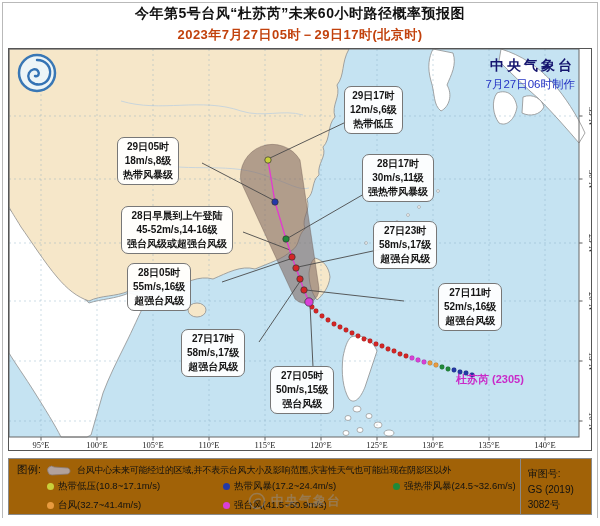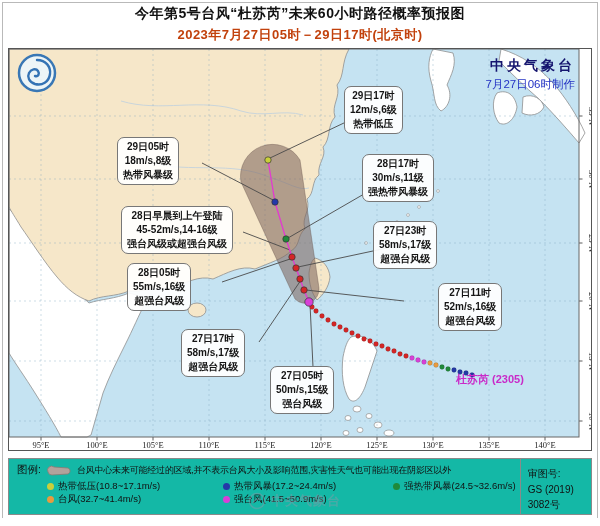--- a/index.html
+++ b/index.html
@@ -25,26 +25,26 @@
             border-radius:7px;padding:2px 5px 3px;font-size:10px;font-weight:bold;
             text-align:center;line-height:1.38;color:#151515;white-space:nowrap;z-index:5;}
   #agency{position:absolute;right:16px;top:8px;text-align:right;z-index:6;}
   #agency-name{font-size:14px;font-weight:bold;color:#14146e;letter-spacing:3px;}
   #agency-issued{font-size:11.5px;font-weight:normal;color:#2433c4;margin-top:2px;margin-left:12px;}
   #storm-label{position:absolute;left:447px;top:323px;font-size:11px;font-weight:bold;
                color:#c92bc9;z-index:4;white-space:nowrap;}
   #cma-logo{position:absolute;left:8px;top:4px;z-index:6;opacity:.95;}
   
   #legend{position:absolute;left:8px;top:458px;width:584px;height:57px;border:1px solid #8a8a8a;
-          background:#14b8a6;box-sizing:border-box;display:flex;}
+          background:#a16207;box-sizing:border-box;display:flex;}
   #legend-left{flex:1;padding:4px 4px 2px 8px;border-right:1px solid #8a8a8a;box-sizing:border-box;}
   #legend-row1{display:flex;align-items:center;gap:5px;white-space:nowrap;}
   #legend-label{font-size:10.5px;color:#111;}
   #legend-note{font-size:9px;color:#111;letter-spacing:-.2px;}
-  #legend-items{display:grid;grid-template-columns:176px 170px 1fr;row-gap:0;
+  #legend-items{display:grid;grid-template-columns:176px 170px 1fr;row-gap:6px;
                 padding-left:30px;margin-top:3px;}
   .lg-item{display:flex;align-items:center;gap:4px;font-size:9.5px;color:#111;white-space:nowrap;}
   .lg-dot{display:inline-block;width:7px;height:7px;border-radius:50%;flex:0 0 auto;}
   #legend-right{width:88px;padding:7px 5px 0 7px;font-size:10px;color:#111;line-height:1.55;
                 box-sizing:border-box;}
   #watermark{position:absolute;left:248px;top:492px;display:flex;align-items:center;gap:5px;
              opacity:.45;z-index:10;pointer-events:none;}
   #watermark-text{font-size:13px;font-weight:bold;color:#8f98a8;letter-spacing:1px;}
 </style>
 </head>

